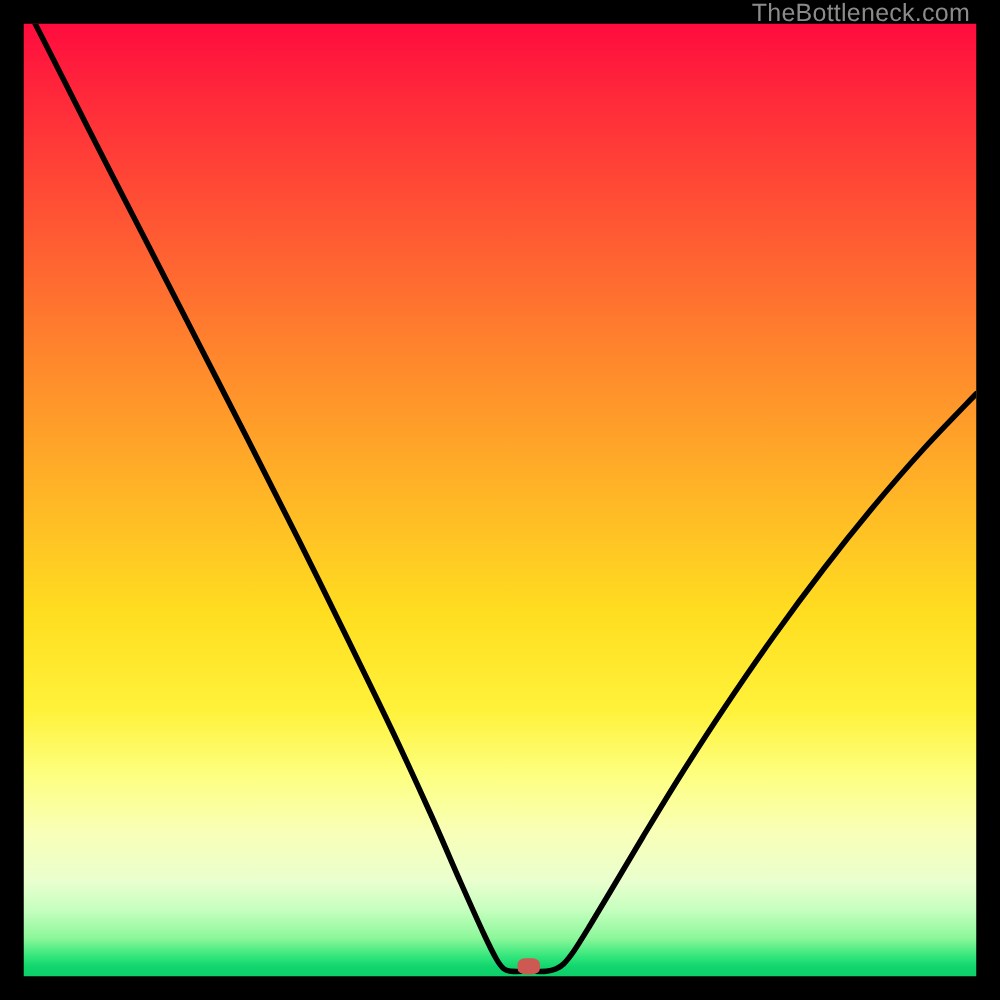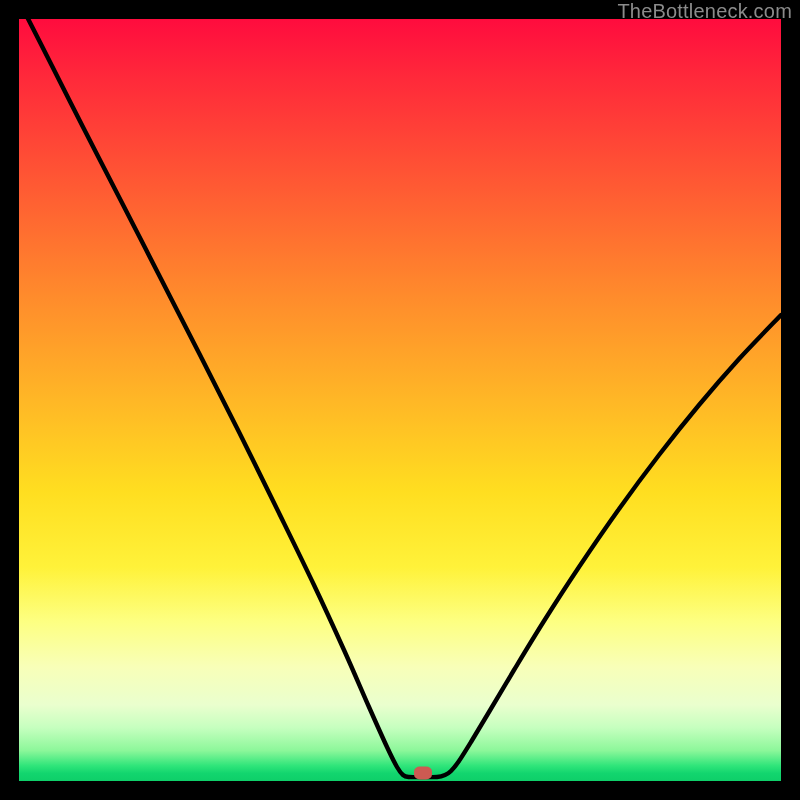--- a/index.html
+++ b/index.html
@@ -54,21 +54,21 @@
     position: absolute;
     width: 18px;
     height: 13px;
     border-radius: 6px / 5px;
     background: #cc5a52;
     transform: translate(-50%, -50%);
   }
   .watermark {
     position: absolute;
     top: 0px;
-    right: 8px;
+    right: 24px;
     color: #8b8b8b;
     font-size: 20px;
     font-weight: 500;
     letter-spacing: 0.2px;
     user-select: none;
   }
 </style>
 </head>
 <body>
 

